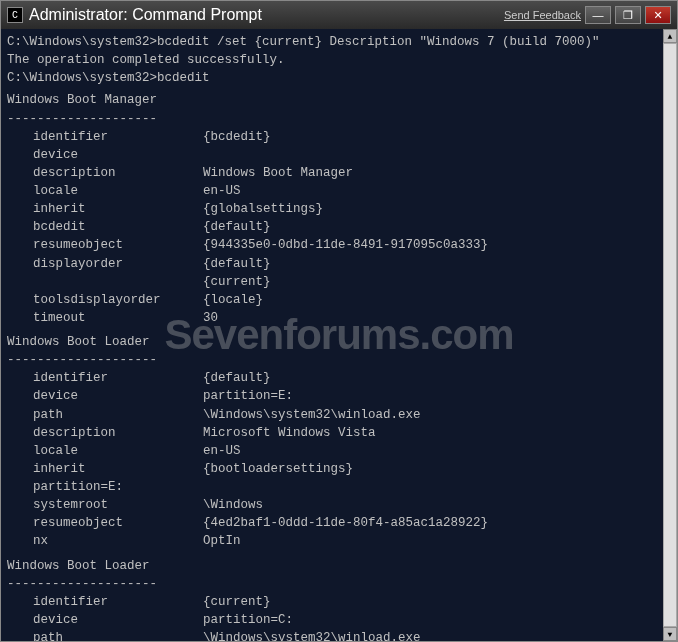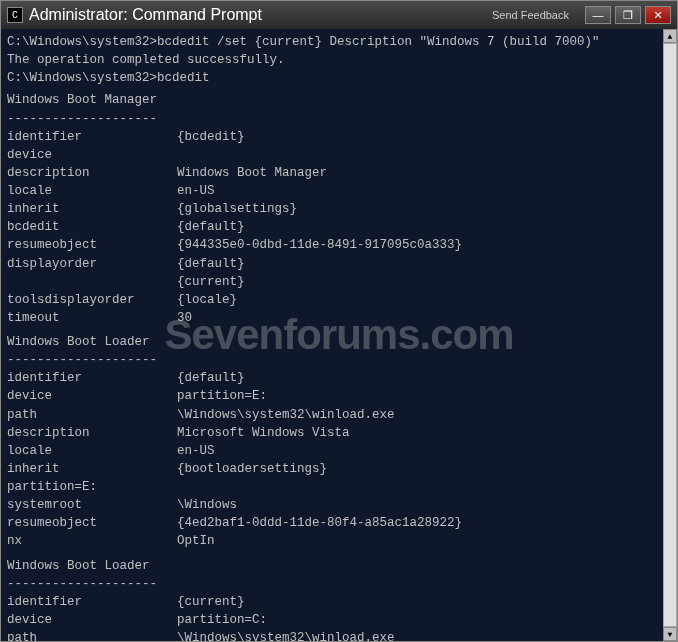--- a/index.html
+++ b/index.html
@@ -51,22 +51,23 @@
     }
     .title-bar-right {
       display: flex;
       align-items: center;
       gap: 4px;
     }
     .send-feedback {
       color: #ccc;
       font-size: 11px;
       font-family: 'Segoe UI', Arial, sans-serif;
-      margin-right: 12px;
+      margin-right: 0;
       cursor: pointer;
+      text-decoration: underline;
     }
     .win-btn {
       width: 26px;
       height: 18px;
       background: linear-gradient(to bottom, #666, #444);
       border: 1px solid #888;
       color: #fff;
       font-size: 11px;
       display: flex;
       align-items: center;
@@ -121,20 +122,21 @@
     .section-header {
       color: #c0c0c0;
       margin-top: 4px;
     }
     .section-divider {
       color: #c0c0c0;
     }
     .row {
       display: flex;
       position: relative;
+      margin-left: 26px;
     }
     .key-col {
       width: 170px;
       min-width: 170px;
       color: #c0c0c0;
     }
     .val-col {
       color: #c0c0c0;
       flex: 1;
     }

